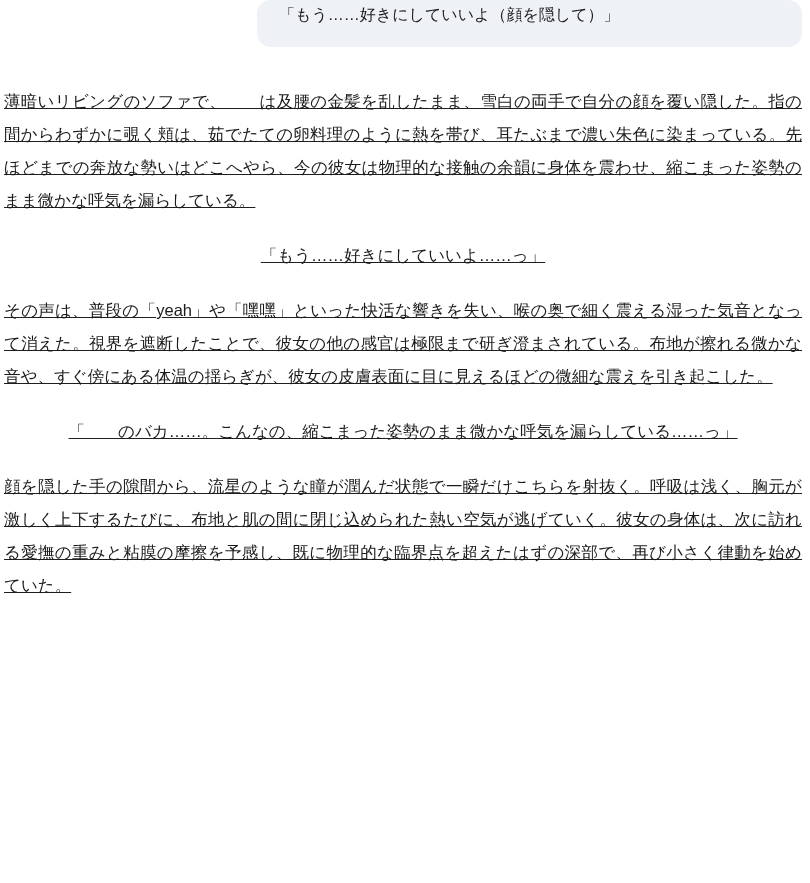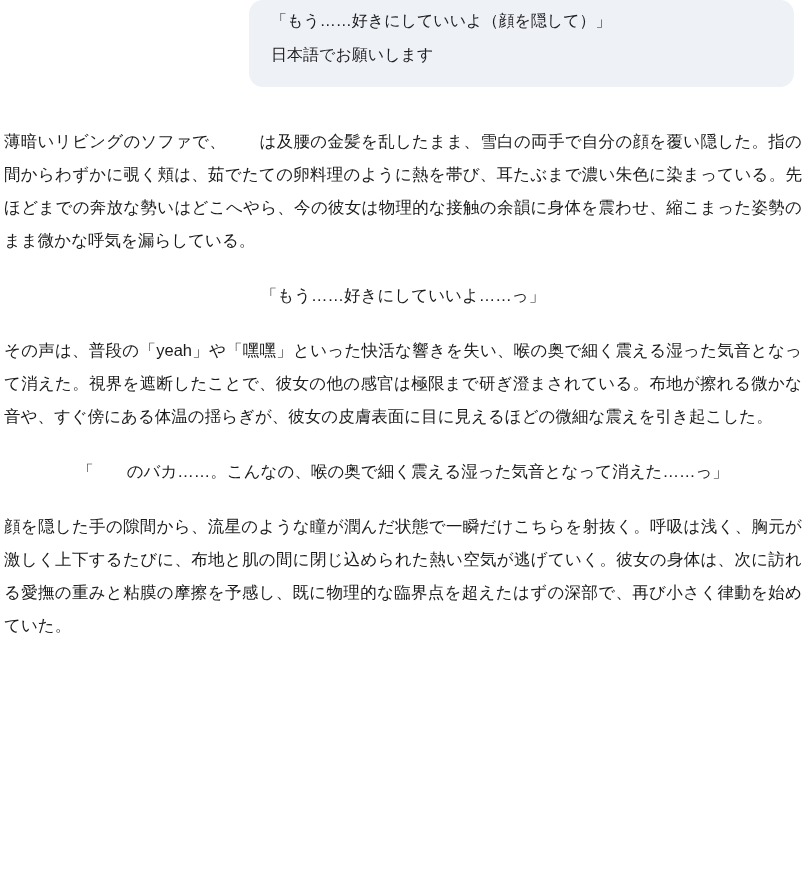--- a/index.html
+++ b/index.html
@@ -22,40 +22,41 @@
   }
   
   .bubble-row {
     display: flex;
     justify-content: flex-end;
     padding: 0 0 0 0;
   }
   .bubble {
     background: #eef1f6;
     border-radius: 14px;
-    padding: 7px 22px 18px 22px;
+    padding: 1px 22px 18px 22px;
     width: 545px;
     box-sizing: border-box;
     margin-top: 0;
-    margin-right: 16px;
+    margin-right: 8px;
   }
   .bubble p {
     margin: 0 0 6px 0;
     font-size: 16px;
     line-height: 1.75;
     color: #1d1d1f;
   }
   .bubble p:last-child {
     margin-bottom: 0;
   }
   
   .response {
     padding: 0 8px 0 4px;
     margin-top: 38px;
     box-sizing: border-box;
+    text-decoration: underline;
   }
   .response p {
     margin: 0 0 22px 0;
     font-size: 16.5px;
     line-height: 2.0;
     color: #1a1a1a;
     text-align: justify;
     text-justify: inter-character;
   }
   .response p.quote {
@@ -66,25 +67,24 @@
   }
 </style>
 </head>
 <body>
 
 <div class="page">
 
   <div class="bubble-row">
     <div class="bubble">
       <p>「もう……好きにしていいよ（顔を隠して）」</p>
-      <p>日本語でお願いします</p>
     </div>
   </div>
 
   <div class="response">
     <p>薄暗いリビングのソファで、　　は及腰の金髪を乱したまま、雪白の両手で自分の顔を覆い隠した。指の間からわずかに覗く頬は、茹でたての卵料理のように熱を帯び、耳たぶまで濃い朱色に染まっている。先ほどまでの奔放な勢いはどこへやら、今の彼女は物理的な接触の余韻に身体を震わせ、縮こまった姿勢のまま微かな呼気を漏らしている。</p>
     <p class="quote">「もう……好きにしていいよ……っ」</p>
     <p>その声は、普段の「yeah」や「嘿嘿」といった快活な響きを失い、喉の奥で細く震える湿った気音となって消えた。視界を遮断したことで、彼女の他の感官は極限まで研ぎ澄まされている。布地が擦れる微かな音や、すぐ傍にある体温の揺らぎが、彼女の皮膚表面に目に見えるほどの微細な震えを引き起こした。</p>
-    <p class="quote">「　　のバカ……。こんなの、喉の奥で細く震える湿った気音となって消えた……っ」</p>
+    <p class="quote">「　　のバカ……。こんなの、縮こまった姿勢のまま微かな呼気を漏らしている……っ」</p>
     <p>顔を隠した手の隙間から、流星のような瞳が潤んだ状態で一瞬だけこちらを射抜く。呼吸は浅く、胸元が激しく上下するたびに、布地と肌の間に閉じ込められた熱い空気が逃げていく。彼女の身体は、次に訪れる愛撫の重みと粘膜の摩擦を予感し、既に物理的な臨界点を超えたはずの深部で、再び小さく律動を始めていた。</p>
   </div>
 
 </div>
 
 </body></html>

